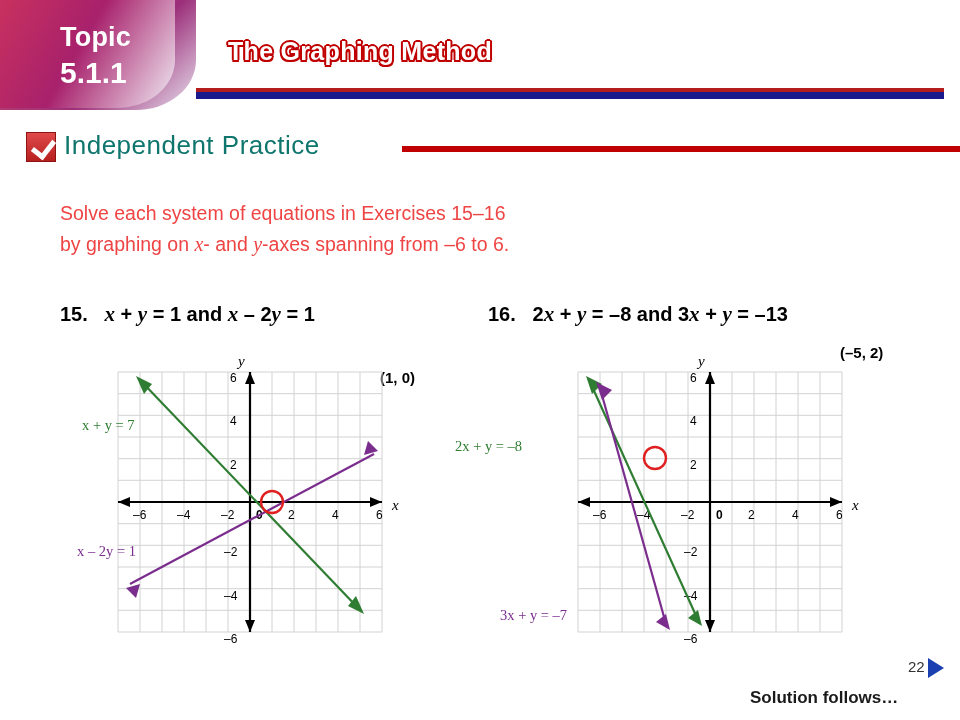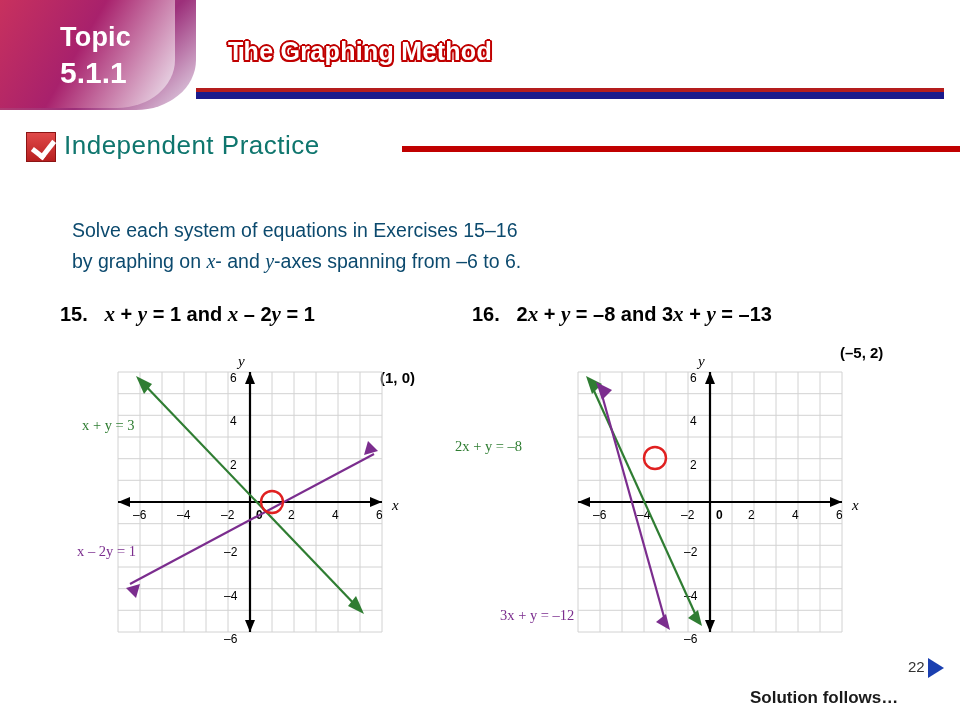--- a/index.html
+++ b/index.html
@@ -71,28 +71,28 @@
     font-size:26px; color:#0f766e; font-family:Liberation Sans, sans-serif; font-weight:normal;
     letter-spacing:0.5px;
   }
   .section-rule {
     position:absolute; left:382px; top:20px; width:562px; height:6px;
     background:#c00000;
   }
 
   
   .prompt {
-    position:absolute; left:72px; top:198px; width:840px;
-    font-size:19.5px; line-height:31px; color:#0c4a6e;margin-top:17px;
+    position:absolute; left:60px; top:198px; width:840px;
+    font-size:19.5px; line-height:31px; color:#ef4444;
   }
   .ital { font-family:"Liberation Serif", serif; font-style:italic; font-size:20px; }
 
   .ex-row { position:absolute; left:60px; top:302px; width:880px; font-size:20px; }
   .ex-15 { position:absolute; left:0; top:0; width:420px; font-weight:bold; }
-  .ex-16 { position:absolute; left:412px; top:0; width:460px; font-weight:bold; }
+  .ex-16 { position:absolute; left:428px; top:0; width:460px; font-weight:bold; }
   .ex-row .v { font-family:"Liberation Serif", serif; font-style:italic; font-weight:bold; font-size:21px; }
 
   .ans { position:absolute; font-size:15px; font-weight:bold; color:#000; }
   .ans-15 { left:380px; top:324px;margin-top:45px; }
   .ans-16 { left:840px; top:344px; }
 
   
   .graph { position:absolute; }
   .graph svg { display:block; }
 
@@ -227,21 +227,21 @@
 
     <g stroke="#7b2d8e" stroke-width="2.2" fill="none">
       <line x1="42" y1="232" x2="286" y2="102"></line>
     </g>
     <polygon points="38,236 52,232 48,246" fill="#7b2d8e"></polygon>
     <polygon points="290,99 276,103 280,89" fill="#7b2d8e"></polygon>
 
     <circle cx="184" cy="150" r="11" stroke="#e02020" stroke-width="2.4" fill="none"></circle>
   </svg>
 </div>
-<div class="lbl green" style="left:82px; top:417px;">x + y = 3</div>
+<div class="lbl green" style="left:82px; top:417px;">x + y = 7</div>
 <div class="lbl purple" style="left:77px; top:543px;">x – 2y = 1</div>
 
 <div class="graph" style="left:548px; top:352px;">
   <svg width="330" height="300" viewBox="0 0 330 300">
     <g stroke="#d2d2d2" stroke-width="1">
       <line x1="30" y1="20" x2="30" y2="280"></line>
         <line x1="52" y1="20" x2="52" y2="280"></line>
       <line x1="74" y1="20" x2="74" y2="280"></line>
         <line x1="96" y1="20" x2="96" y2="280"></line>
       <line x1="118" y1="20" x2="118" y2="280"></line>
@@ -302,17 +302,17 @@
     <g stroke="#7b2d8e" stroke-width="2.2" fill="none">
       <line x1="52" y1="36" x2="118" y2="272"></line>
     </g>
     <polygon points="48,30 64,38 54,48" fill="#7b2d8e"></polygon>
     <polygon points="122,278 108,270 118,262" fill="#7b2d8e"></polygon>
 
     <circle cx="107" cy="106" r="11" stroke="#e02020" stroke-width="2.4" fill="none"></circle>
   </svg>
 </div>
 <div class="lbl green" style="left:455px; top:438px;">2x + y = –8</div>
-<div class="lbl purple" style="left:500px; top:607px;">3x + y = –12</div>
+<div class="lbl purple" style="left:500px; top:607px;">3x + y = –7</div>
 
 <div class="page-num">22</div>
 <div class="play-tri"></div>
 <div class="sol-follows">Solution follows…</div>
 
 </body></html>

